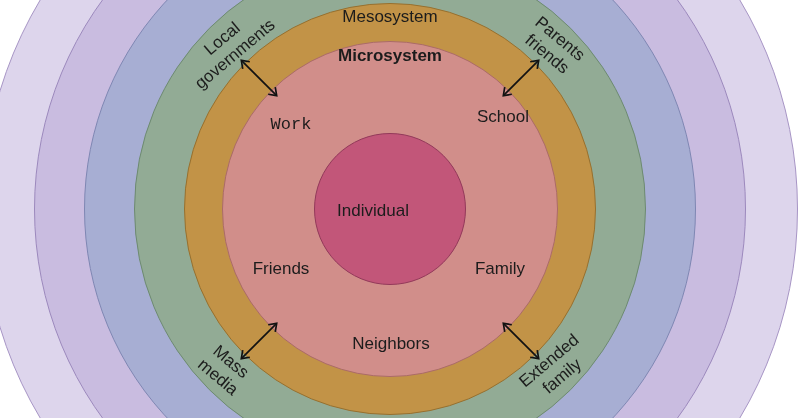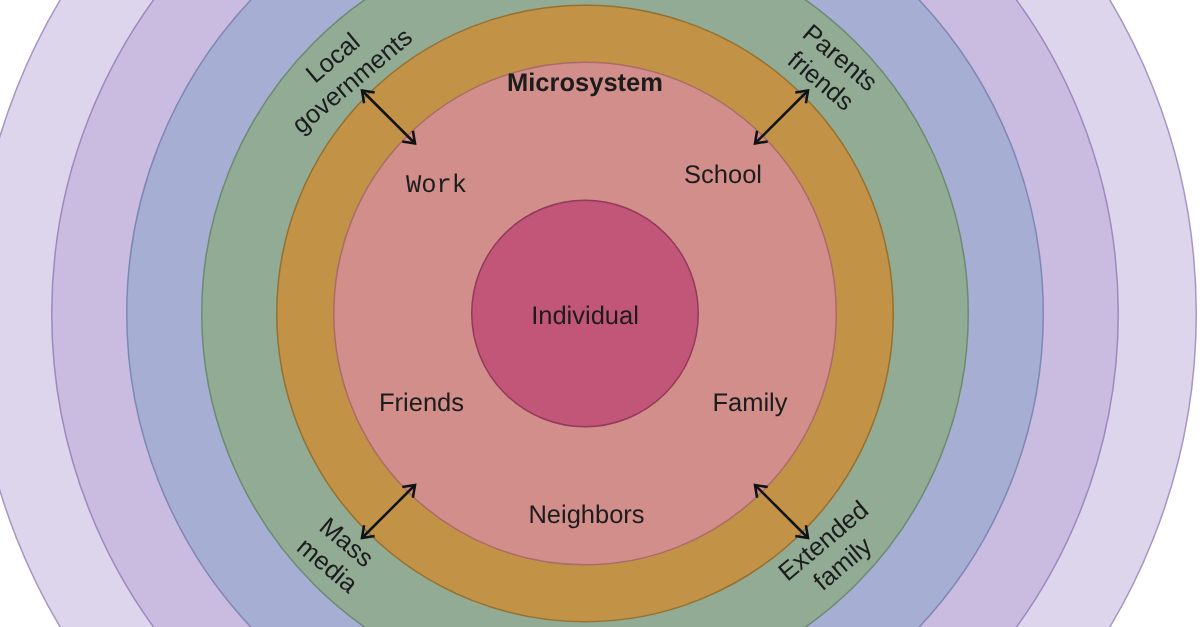--- a/index.html
+++ b/index.html
@@ -31,25 +31,26 @@
 <div class="stage">
 
   <div class="ring r7"></div>
   <div class="ring r6"></div>
   <div class="ring r5"></div>
   <div class="ring r4"></div>
   <div class="ring r3"></div>
   <div class="ring r2"></div>
   <div class="ring r1"></div>
 
+  <div class="lbl" style="left:390px;top:17px;">Mesosystem</div>
   <div class="lbl" style="left:390px;top:56px;font-weight:bold;">Microsystem</div>
 
   <div class="lbl" style="left:291px;top:125px;font-family:Liberation Mono, monospace;">Work</div>
-  <div class="lbl" style="left:482px;top:117px;">School</div>
-  <div class="lbl" style="left:390px;top:211px;">Individual</div>
+  <div class="lbl" style="left:503px;top:117px;">School</div>
+  <div class="lbl" style="left:373px;top:211px;">Individual</div>
   <div class="lbl" style="left:281px;top:269px;">Friends</div>
   <div class="lbl" style="left:500px;top:269px;">Family</div>
   <div class="lbl" style="left:391px;top:344px;">Neighbors</div>
 
   <div class="lbl rot-neg" style="left:229px;top:47px;">Local
 governments</div>
   <div class="lbl rot-pos" style="left:553px;top:47px;">Parents
 friends</div>
   <div class="lbl rot-pos" style="left:224px;top:370px;">Mass
 media</div>

